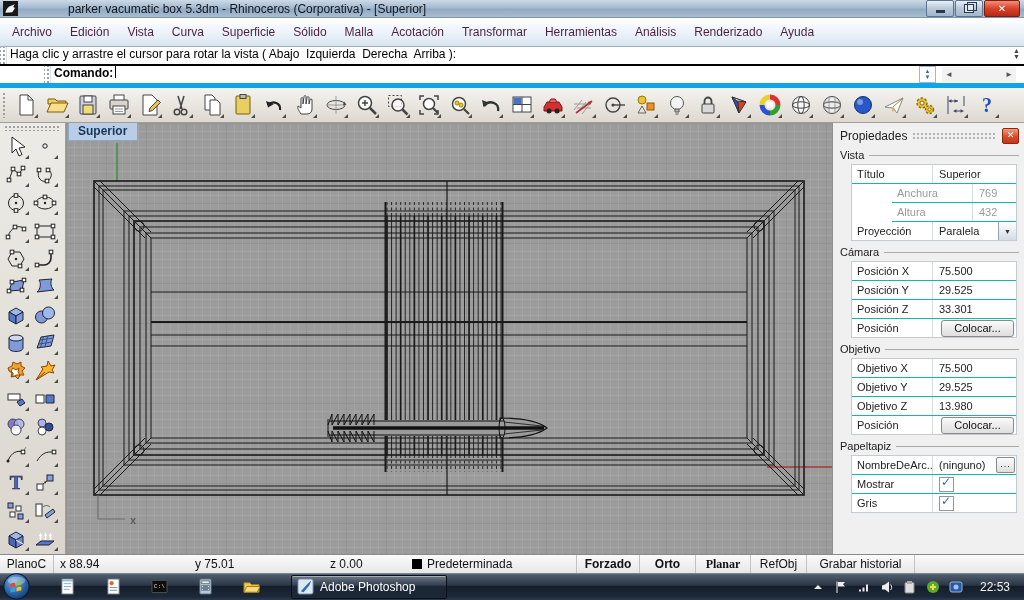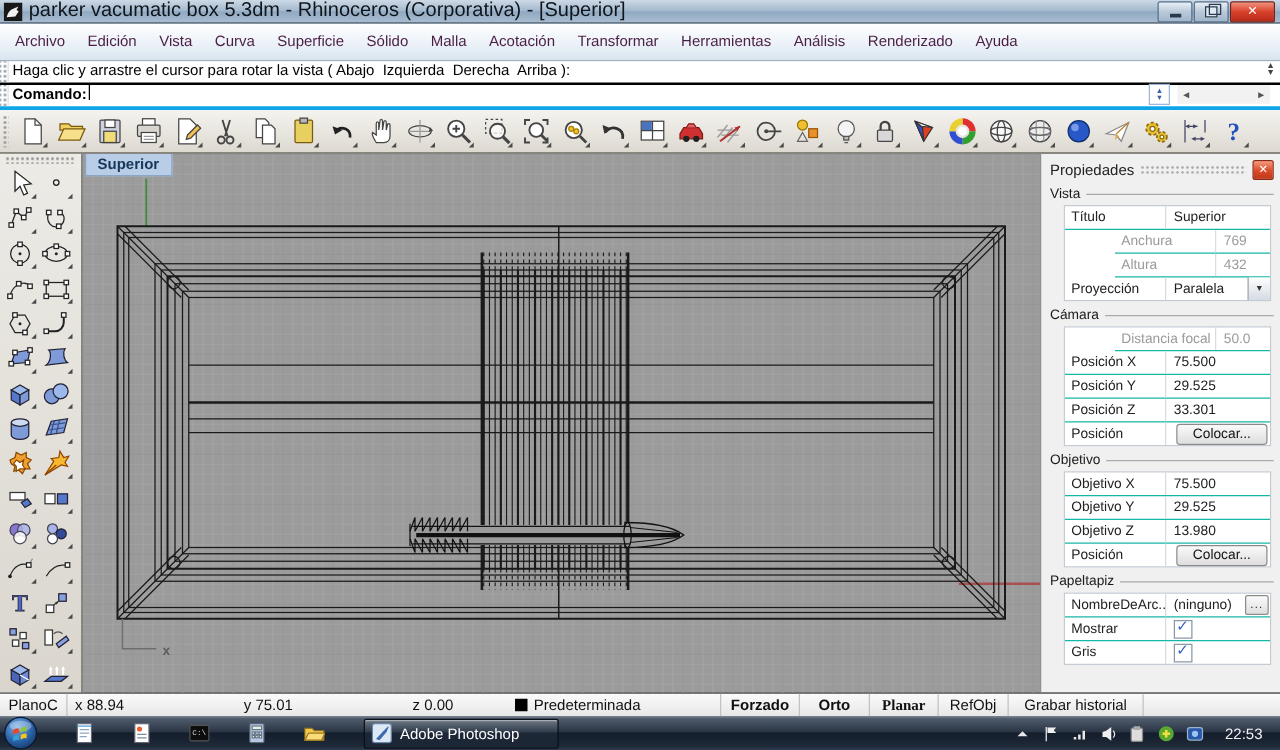--- a/index.html
+++ b/index.html
@@ -3,40 +3,40 @@
 <meta charset="utf-8">
 <style>
   html,body{margin:0;padding:0;width:1024px;height:600px;overflow:hidden;
     font-family:"Liberation Sans","DejaVu Sans",sans-serif;font-size:12px;background:#000;}
   .win{width:1024px;height:600px;display:flex;flex-direction:column;}
 
   
   .titlebar{height:20px;background:linear-gradient(#cdd9e6,#a3b9ce 48%,#90a9c2 52%,#a9bdd1);
     display:flex;align-items:center;padding:0 3px;gap:5px;border-bottom:1px solid #7d94ab;}
   .app-icon{width:15px;height:15px;display:inline-block;}
-  .titletext{color:#10151c;font-size:16px;white-space:nowrap;flex:1;overflow:hidden;}
+  .titletext{color:#10151c;font-size:12px;white-space:nowrap;flex:1;overflow:hidden;margin-left:45px;}
   .winbtns{display:flex;gap:1px;margin-right:1px;}
   .wbtn{width:26px;height:15px;border:1px solid #5a7390;border-radius:2px;
     background:linear-gradient(#e9f0f7,#b9c9d9 50%,#a2b6ca);display:flex;align-items:center;justify-content:center;}
   .wbtn.close{width:34px;background:linear-gradient(#f0907a,#d9412b 50%,#b52a18);border-color:#7d1d10;
     color:#fff;font-weight:bold;font-size:10px;}
   .glyph-min{width:9px;height:3px;background:#2a3a4c;margin-top:6px;}
   .glyph-restore{width:8px;height:7px;border:1px solid #2a3a4c;position:relative;background:#dfe9f2;}
   .glyph-restore::before{content:"";position:absolute;left:2px;top:-3px;width:8px;height:7px;border:1px solid #2a3a4c;}
 
   
   .menubar{height:35px;background:linear-gradient(#ffffff,#e6eef6 70%,#d8e4ef);
     border-bottom:1px solid #9fb0c0;display:flex;align-items:center;padding-left:3px;}
   .menu-item{padding:3px 9px;color:#4b1f45;white-space:nowrap;}
 
   
   .cmdarea{background:#fff;}
   .cmdrow{height:17px;display:flex;align-items:flex-start;position:relative;background:#fff;}
   .cmdrow.history{border-bottom:2px solid #000;}
-  .cmdrow.input{border-bottom:3px solid #0ea5e9;}
+  .cmdrow.input{border-bottom:5px solid #0ea5e9;padding-left:44px;}
   .grip{width:6px;align-self:stretch;background-image:radial-gradient(#9aa4ae 1px,transparent 1.3px);
     background-size:4px 4px;background-position:2px 2px;border-right:1px solid #e0e0e0;}
   .cmdtext{padding-left:3px;white-space:pre;color:#000;}
   .caret{width:1px;height:12px;background:#000;margin-left:2px;}
   .mini-vscroll{position:absolute;right:4px;top:1px;display:flex;flex-direction:column;line-height:6px;
     font-size:7px;color:#444;}
   .cmd-ctrls{position:absolute;right:8px;top:0;height:16px;display:flex;align-items:center;gap:0;}
   .spinbox{width:15px;height:15px;border:1px solid #9eb6d8;display:flex;flex-direction:column;
     align-items:center;justify-content:center;font-size:6px;color:#3a62b0;line-height:6px;margin-right:6px;}
   .hscroll{width:68px;height:15px;background:#f2f2f2;display:flex;align-items:center;
@@ -822,26 +822,20 @@
                 <span>Paralela</span>
                 <span class="dropbtn">▼</span>
               </span>
             </div>
           </div>
           <div class="sec-label">
             <span>Cámara</span>
             <span class="line"></span>
           </div>
           <div class="ptable">
-            <div class="prow disabled">
-              <span class="plabel">Distancia focal</span>
-              <span class="pvalue">
-                <span>50.0</span>
-              </span>
-            </div>
             <div class="prow">
               <span class="plabel">Posición X</span>
               <span class="pvalue">
                 <span>75.500</span>
               </span>
             </div>
             <div class="prow">
               <span class="plabel">Posición Y</span>
               <span class="pvalue">
                 <span>29.525</span>

